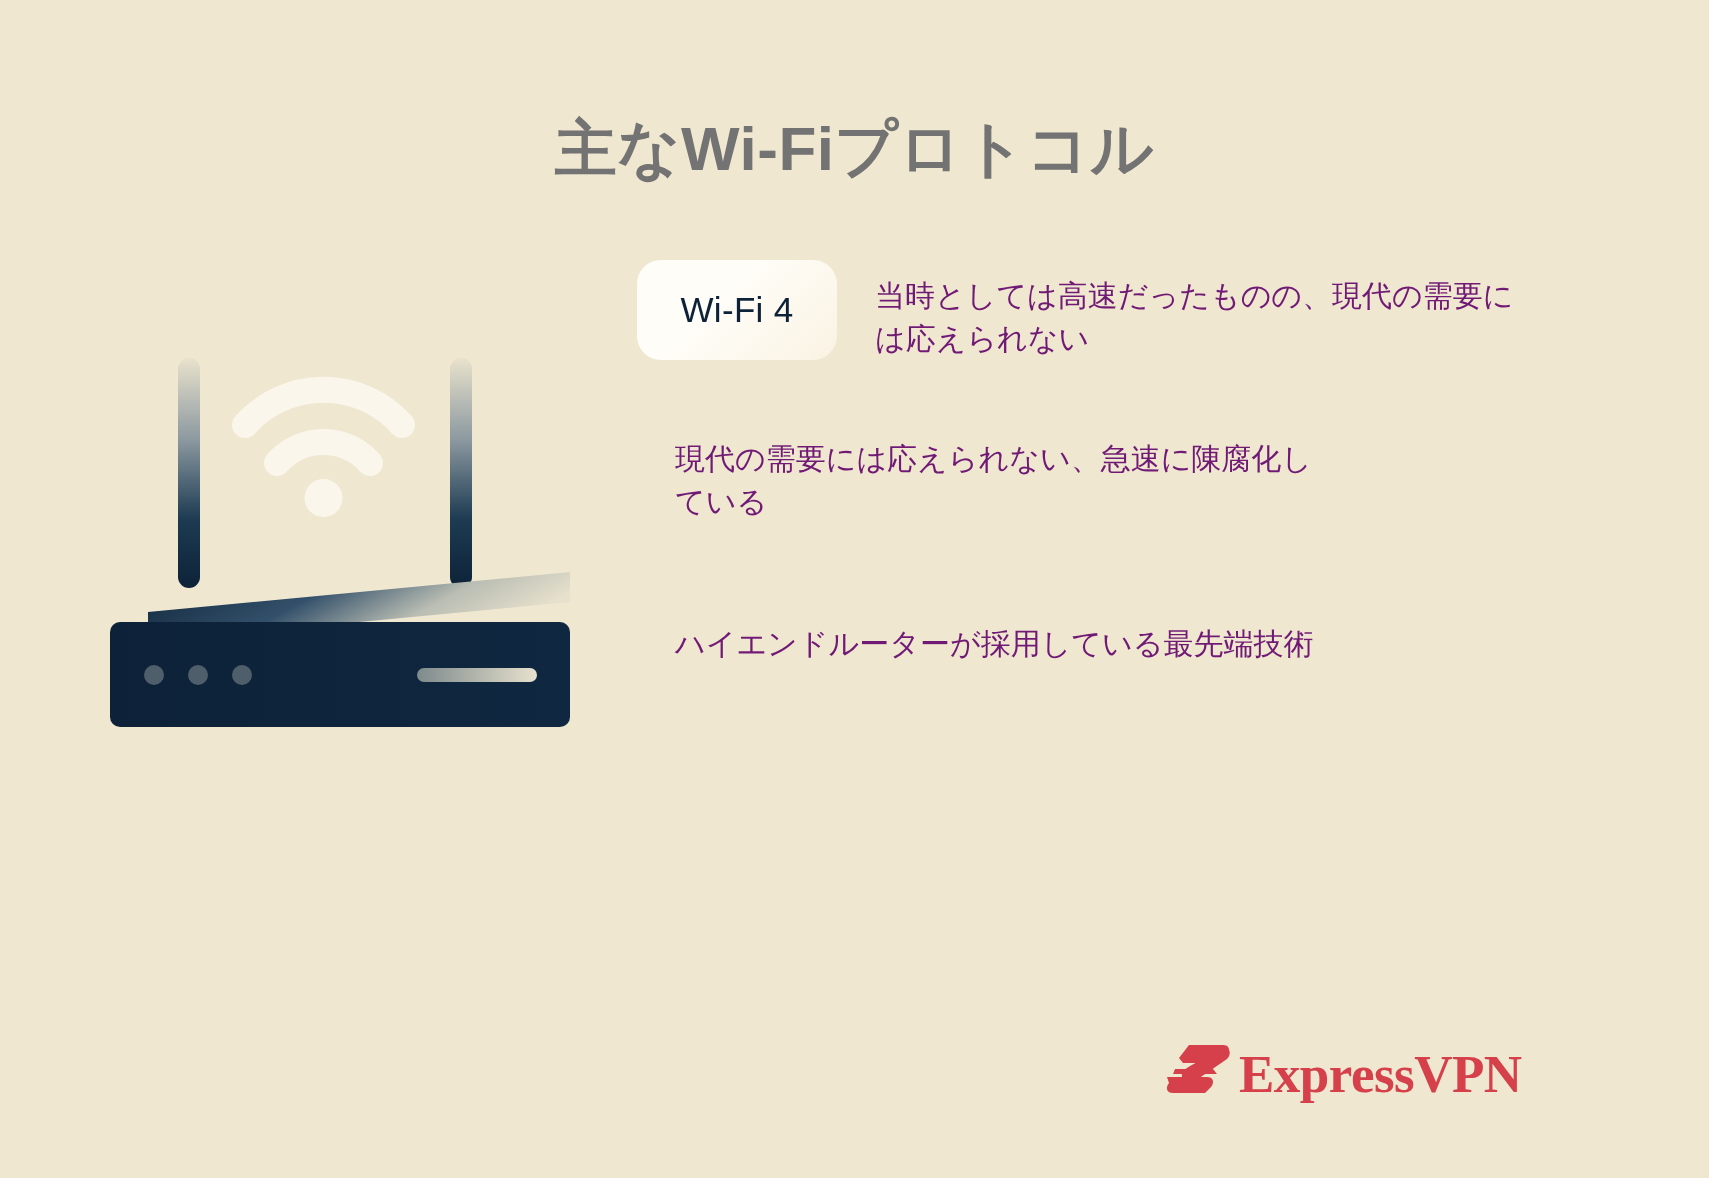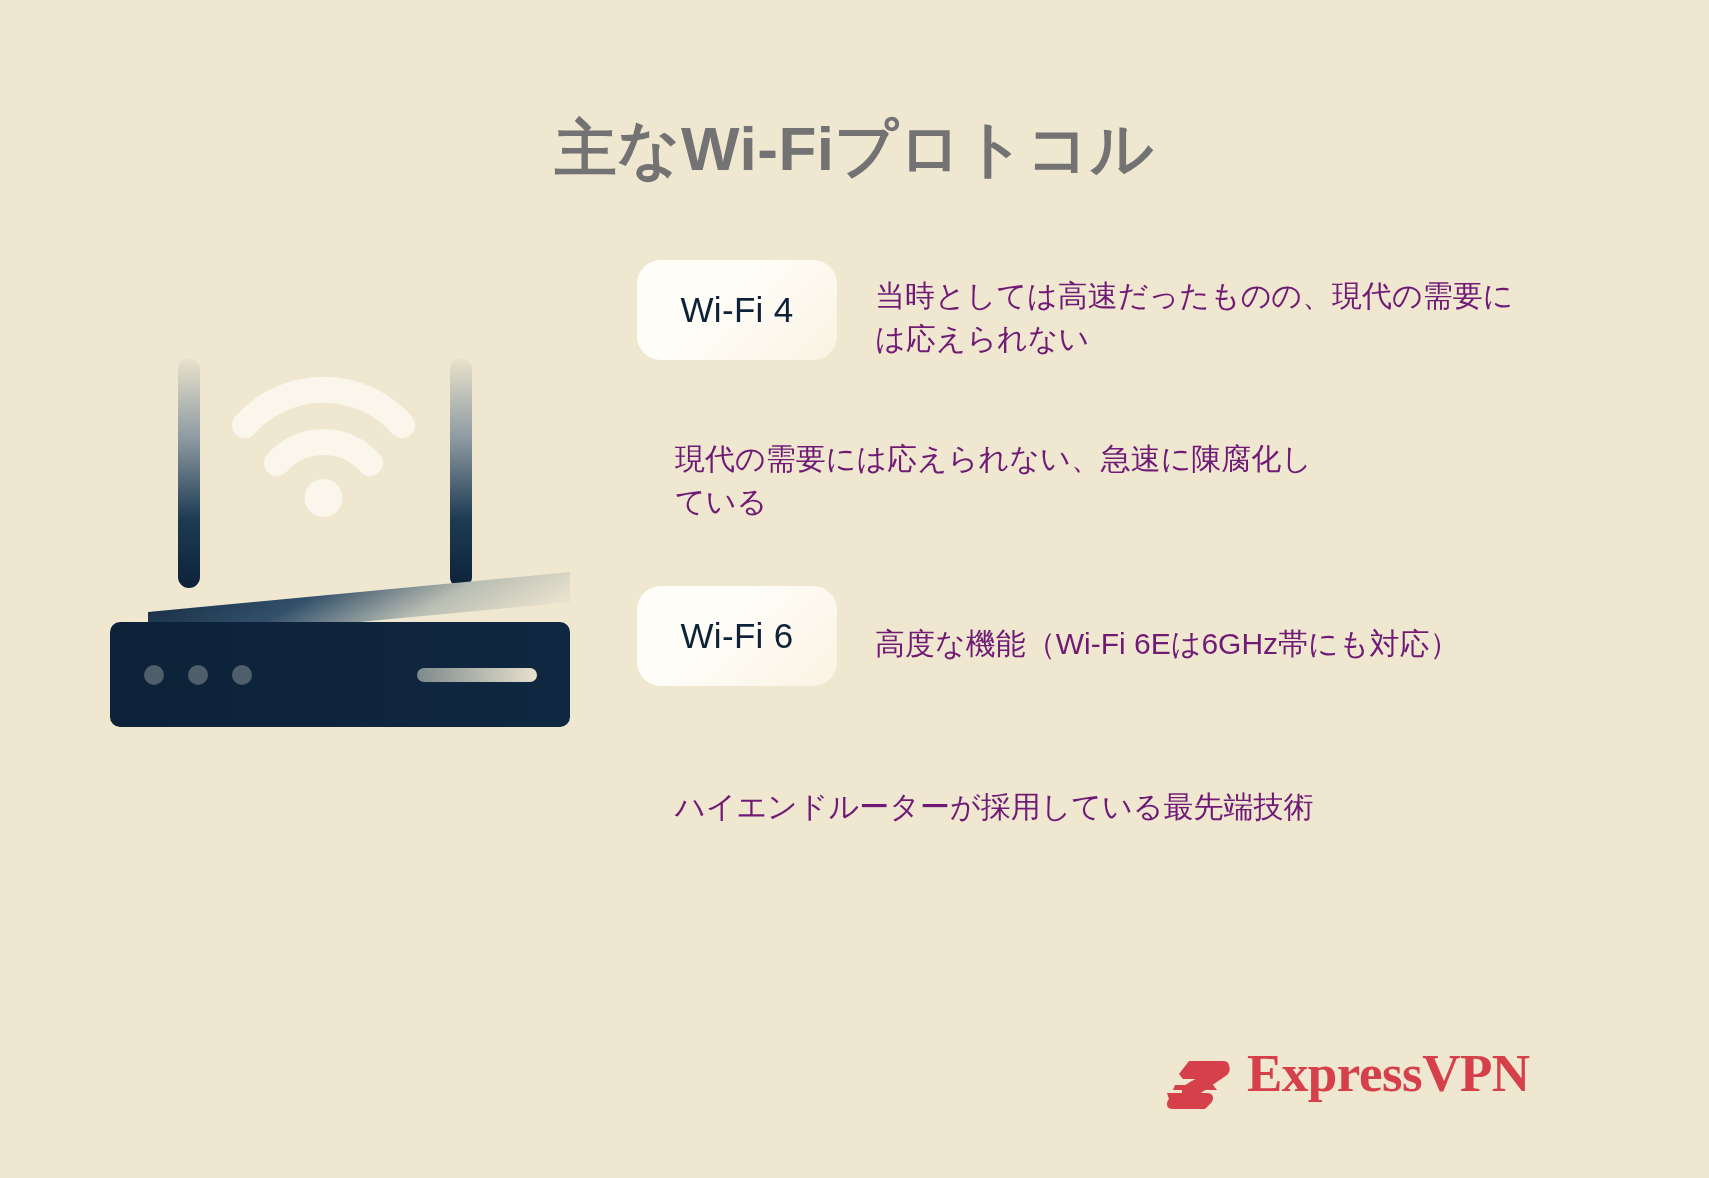--- a/index.html
+++ b/index.html
@@ -80,23 +80,22 @@
     max-width: 640px;
     letter-spacing: 0px;
   }
 
   
   .brand-logo {
     position: absolute;
     left: 1163px;
     top: 1031px;
     display: flex;
-    align-items: flex-start;
-    gap: 14px;
-    margin-top: 16px;
+    align-items: flex-end;
+    gap: 6px;
   }
   .brand-mark { width: 70px; height: 70px; display: block; }
   .brand-text {
     font-family: "Liberation Serif", "DejaVu Serif", serif;
     font-size: 53px;
     font-weight: 700;
     color: #d5404a;
     letter-spacing: -0.5px;
     line-height: 1;
   }
@@ -163,24 +162,20 @@
 
   <div class="protocol-row">
     <div class="badge">Wi-Fi 4</div>
     <div class="desc">当時としては高速だったものの、現代の需要には応えられない</div>
   </div>
 
   <div class="protocol-row">
     <div class="desc">現代の需要には応えられない、急速に陳腐化している</div>
   </div>
 
-  <div class="protocol-row">
-    <div class="badge">Wi-Fi 6</div>
-    <div class="desc">高度な機能（Wi-Fi 6Eは6GHz帯にも対応）</div>
-  </div>
 
   <div class="protocol-row">
     <div class="desc">ハイエンドルーターが採用している最先端技術</div>
   </div>
 
 </div>
 
 <div class="brand-logo">
   <span class="brand-mark">
     <svg viewBox="0 0 70 70" width="70" height="70">

